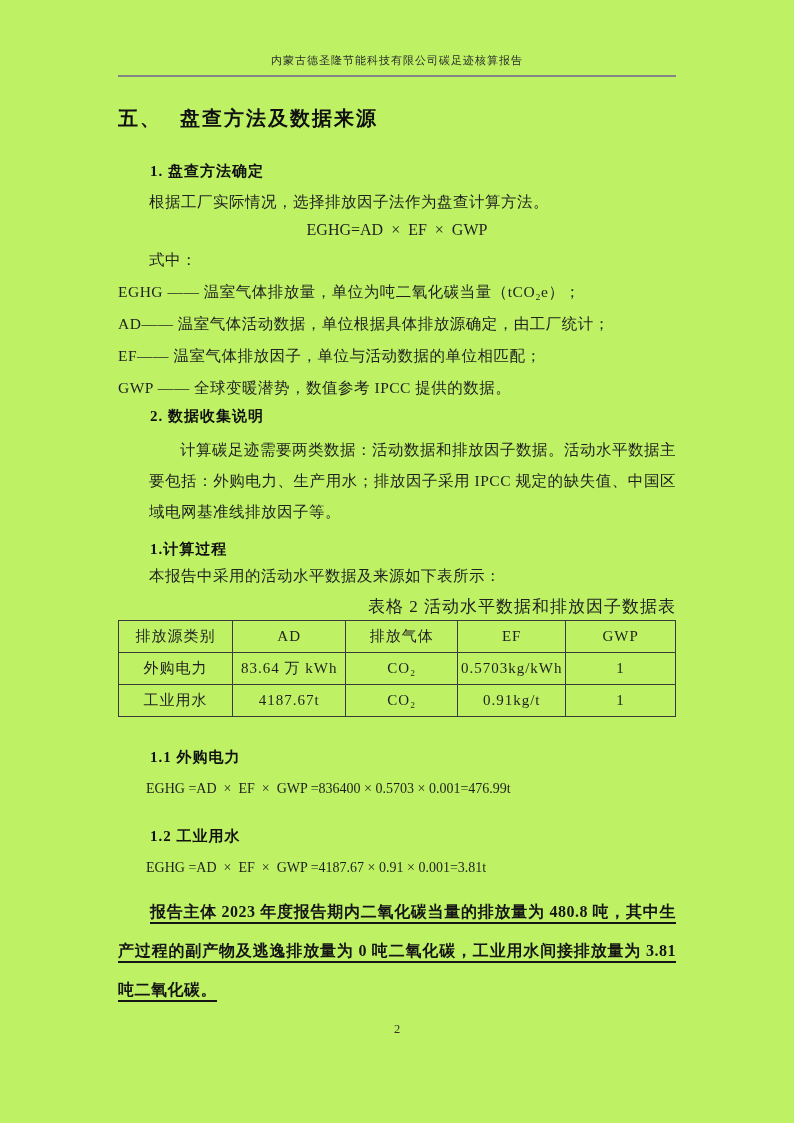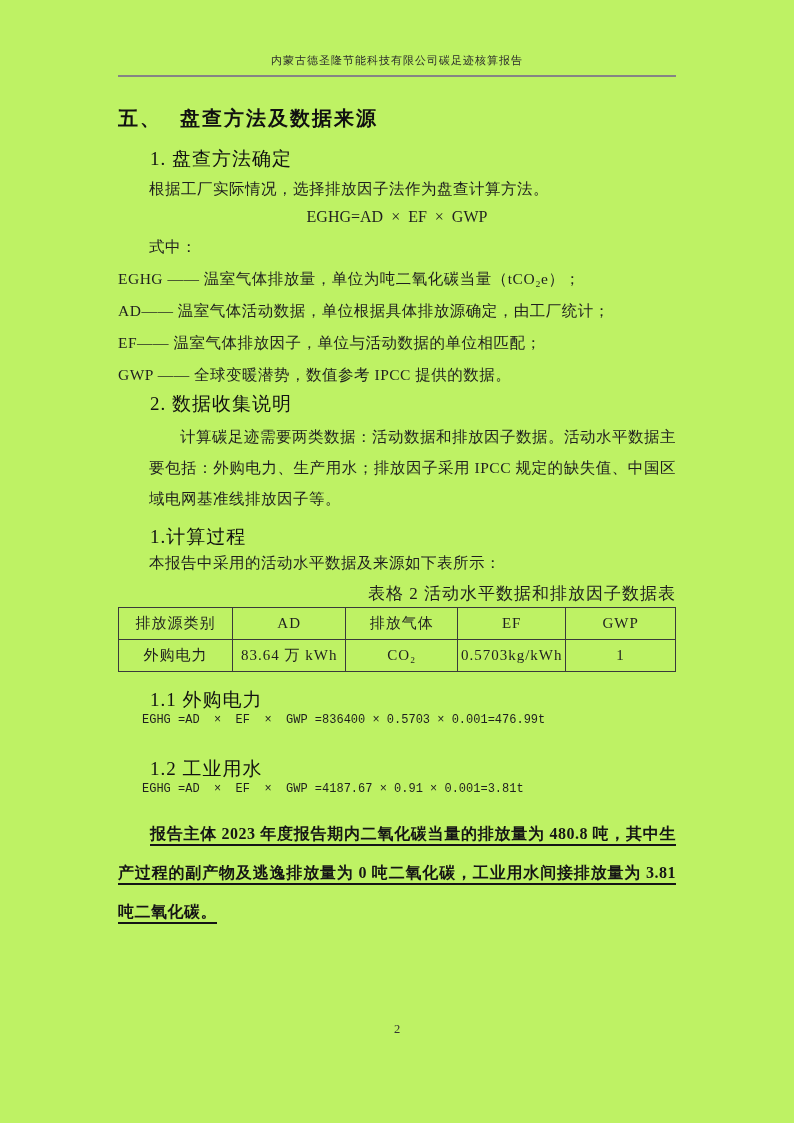--- a/index.html
+++ b/index.html
@@ -32,23 +32,23 @@
   h1.sec {
     margin-top: 28px;
     font-size: 20px;
     font-weight: bold;
     line-height: 26px;
     color: #111;
     letter-spacing: 2px;
   }
   h1.sec .sec-num { margin-right: 18px; }
   h2.sub {
-    margin: 17px 0 0 32px;
-    font-size: 19px;
-    font-weight: normal;
+    margin: 30px 0 0 32px;
+    font-size: 15px;
+    font-weight: bold;
     line-height: 21px;
     color: #111;
     letter-spacing: 1px;
   }
   p.body {
     margin-top: 9px;
     font-size: 15.5px;
     line-height: 21px;
     letter-spacing: 0.5px;
   }
@@ -62,25 +62,25 @@
     line-height: 21px;
     white-space: pre-wrap;
   }
   p.def {
     margin-top: 11px;
     font-size: 15.5px;
     line-height: 21px;
     letter-spacing: 0.5px;
   }
   p.calc-formula {
-    font-size: 12px;
+    margin-top: 10px;
+    font-size: 14px;
     line-height: 21px;
     white-space: pre-wrap;
     text-indent: 2em;
-    font-family: Liberation Mono, monospace;
   }
   .table-caption {
     margin-top: 12px;
     text-align: right;
     font-size: 17px;
     line-height: 18px;
     letter-spacing: 1px;
   }
   table.data-table {
     margin-top: 4px;
@@ -179,20 +179,27 @@
       </tr>
     </thead>
     <tbody>
       <tr>
         <td>外购电力</td>
         <td>83.64 万 kWh</td>
         <td>CO₂</td>
         <td>0.5703kg/kWh</td>
         <td>1</td>
       </tr>
+      <tr>
+        <td>工业用水</td>
+        <td>4187.67t</td>
+        <td>CO₂</td>
+        <td>0.91kg/t</td>
+        <td>1</td>
+      </tr>
     </tbody>
   </table>
 
   <h2 class="sub">1.1 外购电力</h2>
   <p class="calc-formula">EGHG =AD  ×  EF  ×  GWP =836400 × 0.5703 × 0.001=476.99t</p>
 
   <h2 class="sub gap-lg">1.2 工业用水</h2>
   <p class="calc-formula">EGHG =AD  ×  EF  ×  GWP =4187.67 × 0.91 × 0.001=3.81t</p>
 
   <p class="conclusion">报告主体 2023 年度报告期内二氧化碳当量的排放量为 480.8 吨，其中生产过程的副产物及逃逸排放量为 0 吨二氧化碳，工业用水间接排放量为 3.81 吨二氧化碳。</p>

